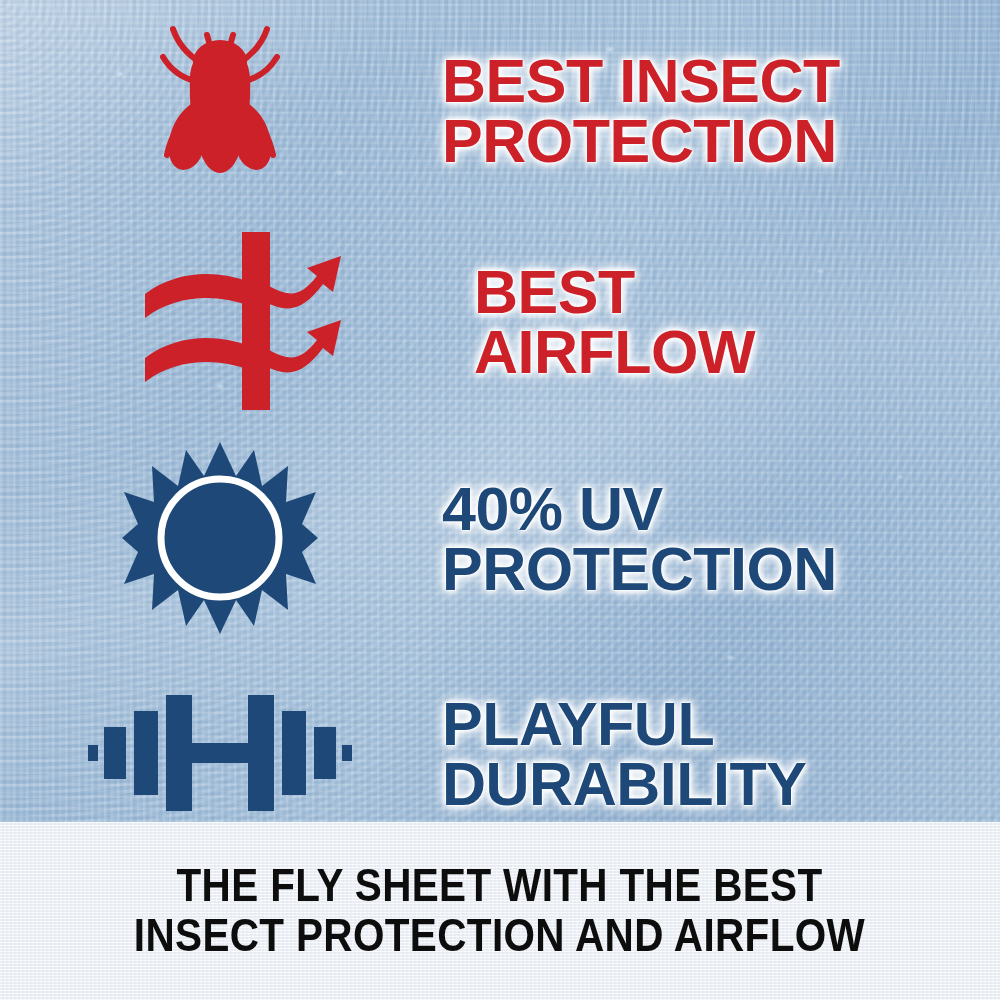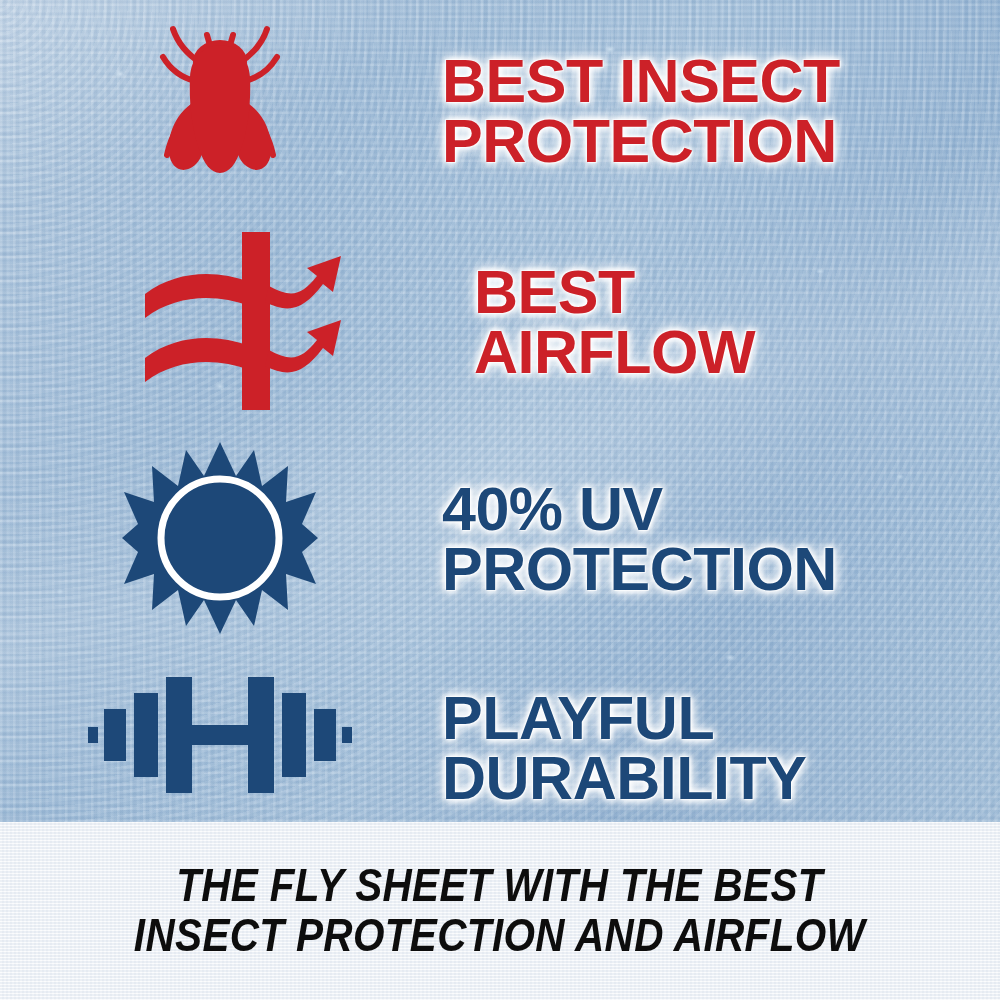--- a/index.html
+++ b/index.html
@@ -115,21 +115,20 @@
     top: 822px;
     width: 1000px;
     height: 178px;
     background-color: #edf1f6;
     background-image:
       repeating-linear-gradient(0deg, rgba(255,255,255,.6) 0 1px, rgba(226,232,240,.5) 1px 3px),
       repeating-linear-gradient(90deg, rgba(255,255,255,.5) 0 2px, rgba(228,234,241,.45) 2px 4px);
     display: flex;
     align-items: center;
     justify-content: center;
-    font-style: italic;
   }
   .caption-text {
     margin: 0;
     text-align: center;
     color: #0d0d0d;
     font-family: "Liberation Sans Narrow", "Liberation Sans", sans-serif;
     font-weight: 700;
     font-size: 46px;
     line-height: 1.08;
     letter-spacing: 0.4px;
@@ -227,21 +226,21 @@
           <circle cx="100" cy="98" r="59" fill="none" stroke="#ffffff" stroke-width="7"></circle>
         </svg>
       </span>
     </div>
     <div class="text-cell">
       <p class="headline navy" style="font-size:61px;">40% UV
 PROTECTION</p>
     </div>
   </div>
 
-  <div class="row" style="top:649px; height:160px;align-items:flex-end;">
+  <div class="row" style="top:675px; height:160px;">
     <div class="icon-cell">
       <span>
         <svg width="268" height="140" viewBox="0 0 268 140" aria-hidden="true">
           <g fill="#1d4878">
 
             <rect x="2" y="62" width="10" height="16"></rect>
 
             <rect x="18" y="44" width="22" height="52"></rect>
 
             <rect x="48" y="28" width="24" height="84"></rect>

